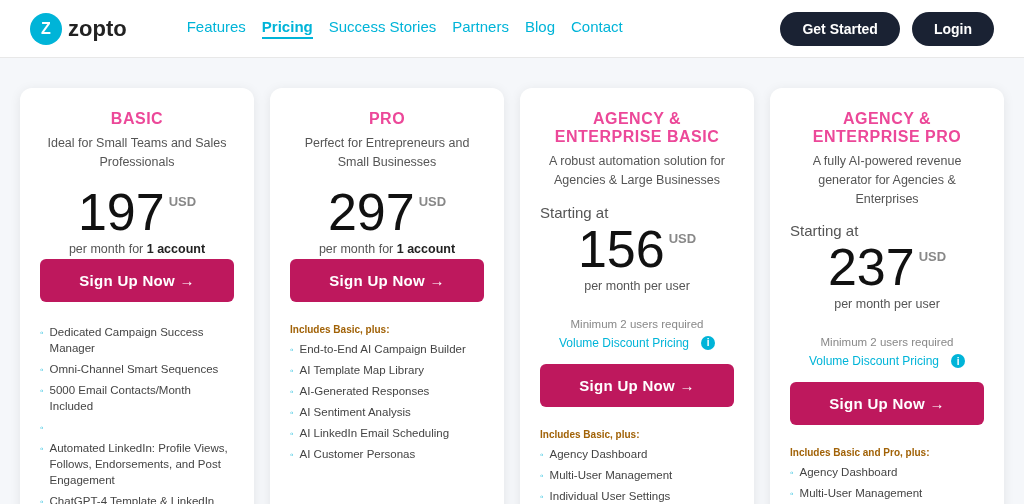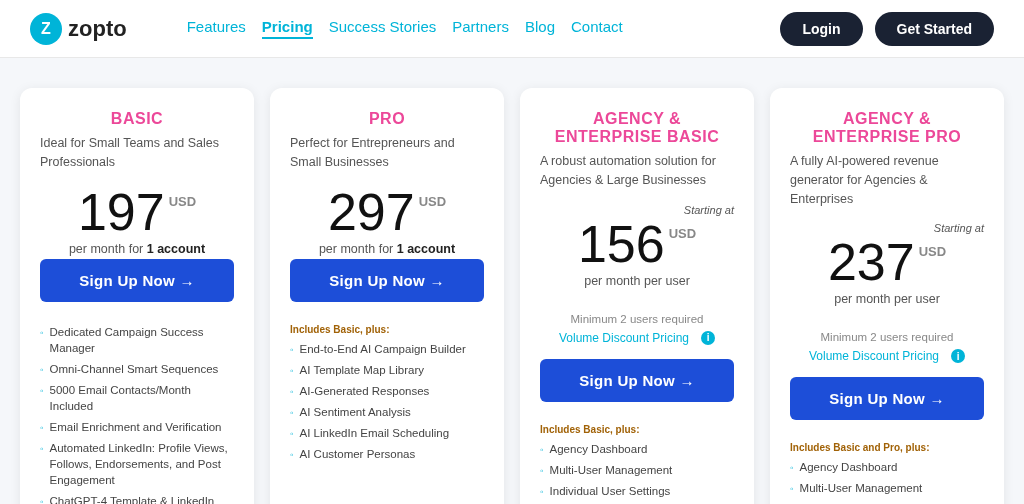--- a/index.html
+++ b/index.html
@@ -84,31 +84,30 @@
     .card-title {
       font-size: 16px;
       font-weight: 800;
       letter-spacing: 0.5px;
       text-align: center;
       color: #ec4899;
       margin-bottom: 6px;
     }
     .card-subtitle {
       font-size: 12.5px;
-      text-align: left;
+      text-align: center;
       color: #555;
       margin-bottom: 14px;
       line-height: 1.5;
     }
     .starting-at {
-      text-align: right;
-      font-size: 11px;
+      text-align: left;
+      font-size: 15px;
       color: #555;
       margin-bottom: 2px;
-      font-style: italic;
     }
     .price-row {
       display: flex;
       align-items: flex-start;
       justify-content: center;
       gap: 4px;
       margin-bottom: 4px;
     }
     .price-main {
       font-size: 52px;
@@ -157,21 +156,21 @@
       background: #00b4d8;
       color: white;
       font-size: 10px;
       display: inline-flex;
       align-items: center;
       justify-content: center;
       font-weight: bold;
       cursor: pointer;
     }
     .btn-signup {
-      background: #1d4ed8;
+      background: #be185d;
       color: #fff;
       border: none;
       border-radius: 6px;
       padding: 13px 0;
       font-size: 15px;
       font-weight: 600;
       cursor: pointer;
       width: 100%;
       margin-bottom: 18px;
       letter-spacing: 0.3px;
@@ -217,22 +216,22 @@
   </div>
   <div class="nav-links">
     <a class="nav-link" href="#">Features</a>
     <a class="nav-link active" href="#">Pricing</a>
     <a class="nav-link" href="#">Success Stories</a>
     <a class="nav-link" href="#">Partners</a>
     <a class="nav-link" href="#">Blog</a>
     <a class="nav-link" href="#">Contact</a>
   </div>
   <div class="nav-actions">
+    <button class="btn-dark">Get Started</button>
     <button class="btn-dark">Login</button>
-    <button class="btn-dark">Get Started</button>
   </div>
 </nav>
 
 <section class="pricing-section">
   <div class="pricing-grid">
 
     <div class="pricing-card">
       <div class="card-title">BASIC</div>
       <div class="card-subtitle">Ideal for Small Teams and Sales Professionals</div>
       <div class="price-row">
@@ -251,21 +250,20 @@
         <div class="feature-item">
             <span class="feature-dot">◦</span>
             <span>Omni-Channel Smart Sequences</span>
           </div>
         <div class="feature-item">
             <span class="feature-dot">◦</span>
             <span>5000 Email Contacts/Month Included</span>
           </div>
         <div class="feature-item">
             <span class="feature-dot">◦</span>
-            <span>Email Enrichment and Verification</span>
           </div>
         <div class="feature-item">
             <span class="feature-dot">◦</span>
             <span>Automated LinkedIn: Profile Views, Follows, Endorsements, and Post Engagement</span>
           </div>
         <div class="feature-item">
             <span class="feature-dot">◦</span>
             <span>ChatGPT-4 Template &amp; LinkedIn Post Creation</span>
           </div>
 

